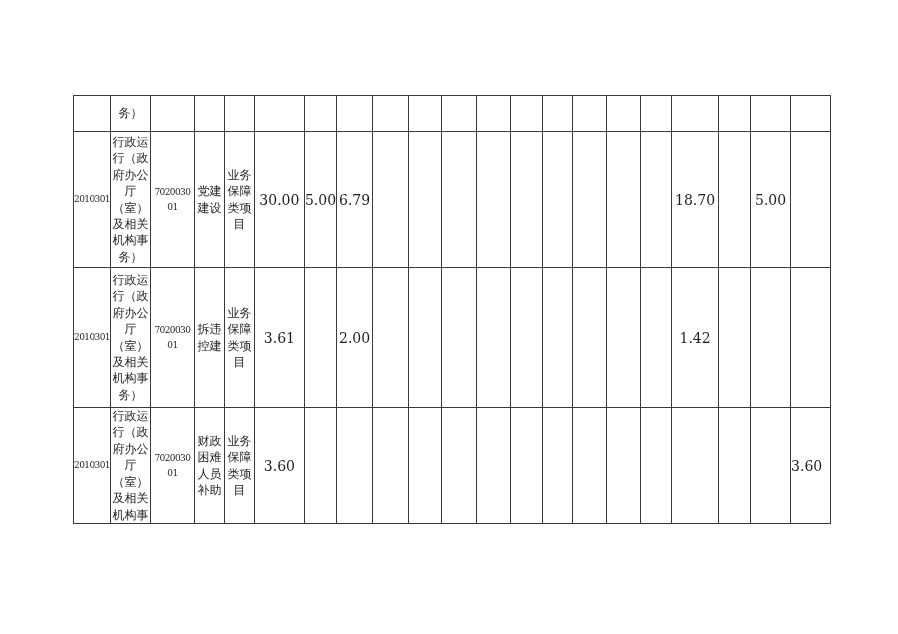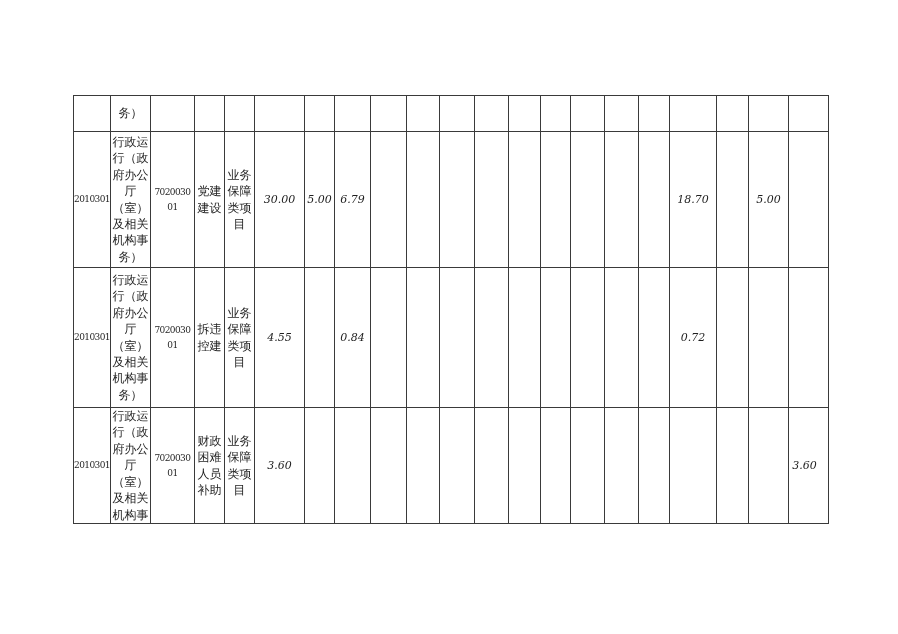--- a/index.html
+++ b/index.html
@@ -36,25 +36,24 @@
     line-height: 16.4px;
     white-space: pre-line;
   }
   td.code {
     font-size: 9px;
     letter-spacing: -0.6px;
     line-height: 15px;
     white-space: pre-line;
   }
   td.num {
-    font-size: 11px;
+    font-size: 14px;
     text-align: right;
     padding-right: 2px;
     white-space: nowrap;
-    font-style: italic;
   }
   td.num.last-col {
     padding-right: 8px;
   }
 </style>
 </head>
 <body>
 
 <div class="page">
   <table class="budget-table" style="left: 73px; top: 95px; border-color: rgb(58, 58, 58);">
@@ -151,33 +150,33 @@
 机构事
 务）</td>
           <td class="code">7020030
 01</td>
           <td class="txt">拆违
 控建</td>
           <td class="txt">业务
 保障
 类项
 目</td>
-          <td class="num">4.55</td>
-          <td class="txt"></td>
-          <td class="num">0.84</td>
-          <td class="txt"></td>
-          <td class="txt"></td>
-          <td class="txt"></td>
-          <td class="txt"></td>
-          <td class="txt"></td>
-          <td class="txt"></td>
-          <td class="txt"></td>
-          <td class="txt"></td>
-          <td class="txt"></td>
-          <td class="num">0.72</td>
+          <td class="num">3.61</td>
+          <td class="txt"></td>
+          <td class="num">2.00</td>
+          <td class="txt"></td>
+          <td class="txt"></td>
+          <td class="txt"></td>
+          <td class="txt"></td>
+          <td class="txt"></td>
+          <td class="txt"></td>
+          <td class="txt"></td>
+          <td class="txt"></td>
+          <td class="txt"></td>
+          <td class="num">1.42</td>
           <td class="txt"></td>
           <td class="txt"></td>
           <td class="txt"></td>
         </tr>
         <tr style="height: 116px;">
           <td class="code">2010301</td>
           <td class="txt">行政运
 行（政
 府办公
 厅

